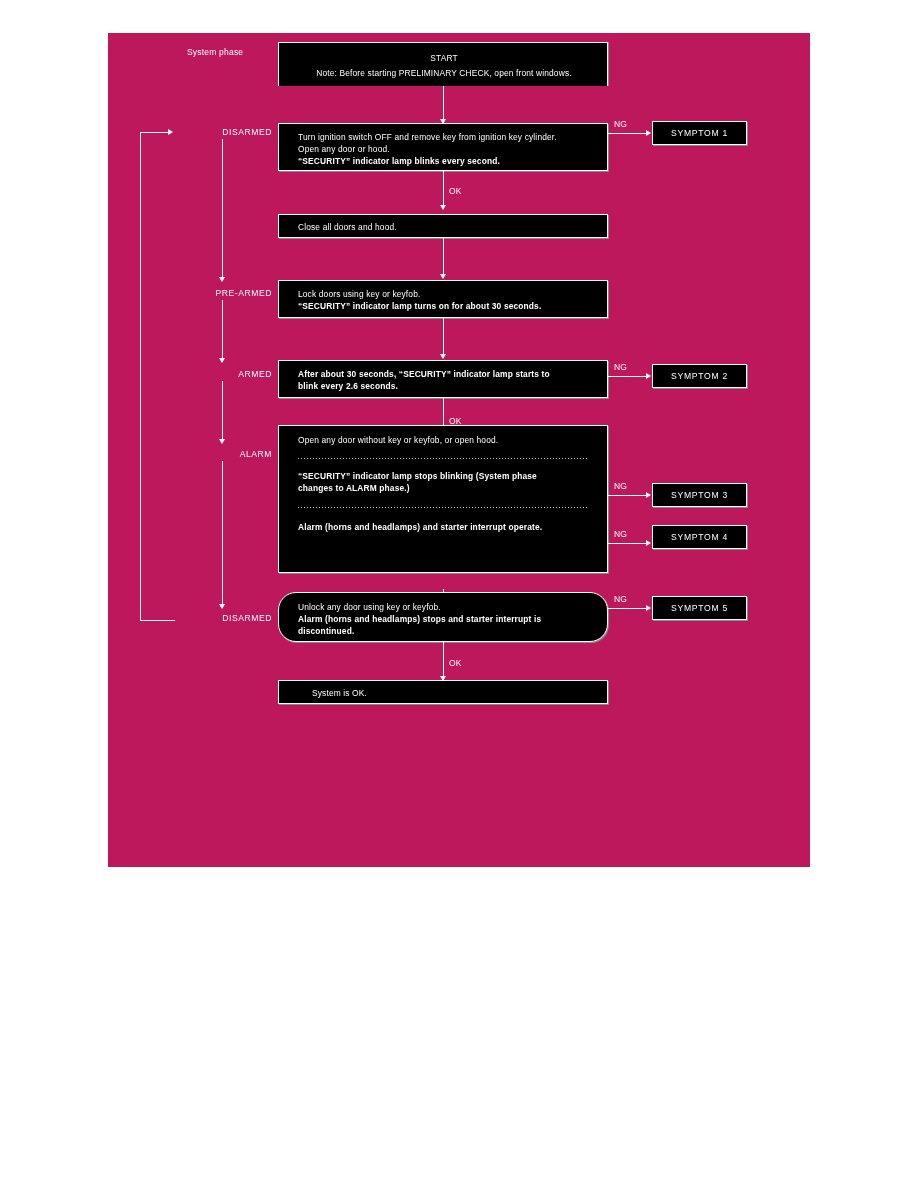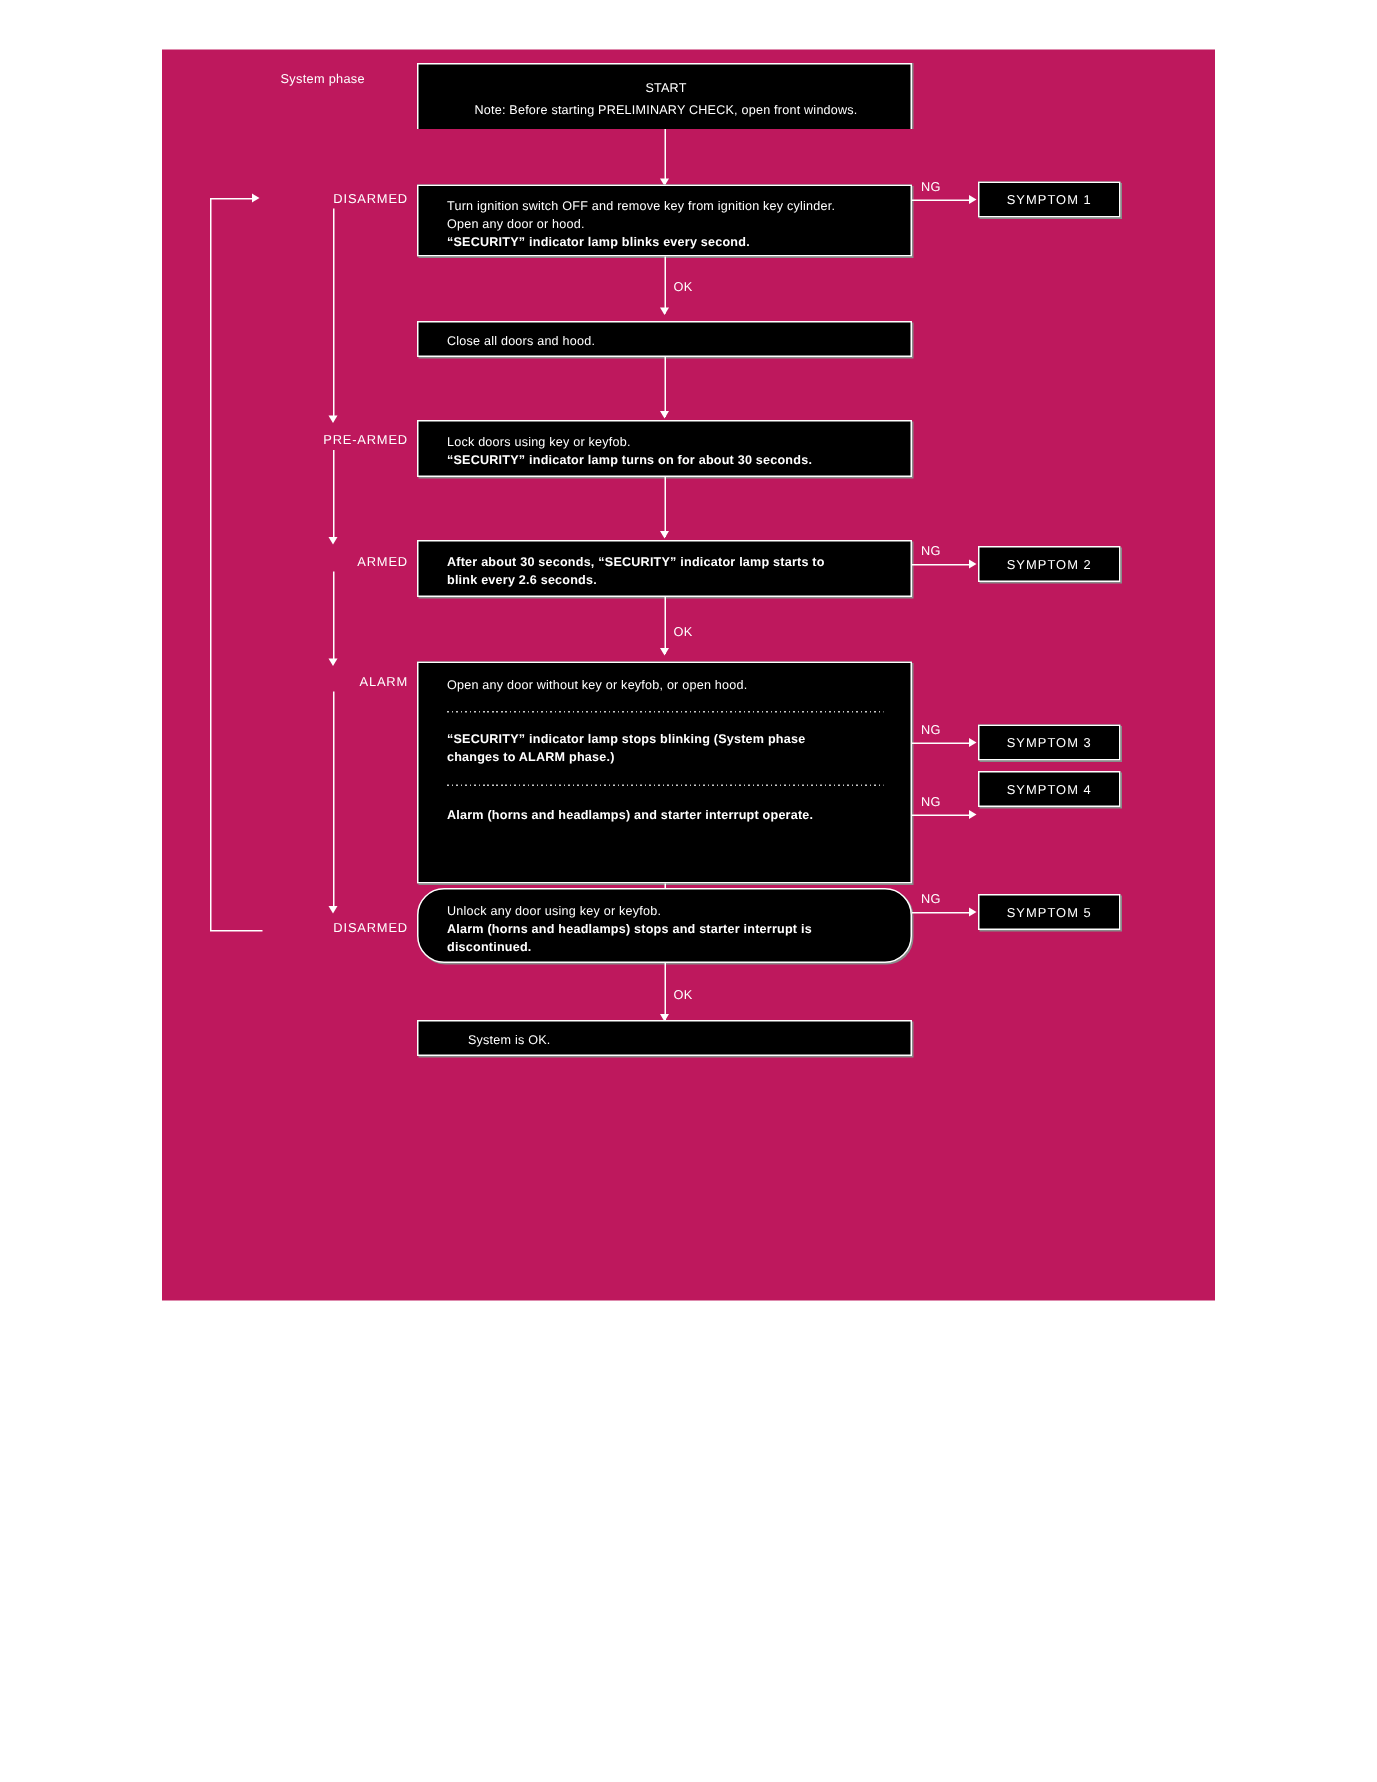--- a/index.html
+++ b/index.html
@@ -198,40 +198,40 @@
   <div class="arrow-right" style="left:538px; top:339.5px;"></div>
   <div class="abs lbl" style="left:506px; top:328px;">NG</div>
   <div class="sym-box" style="left:544px; top:331px; width:95px; height:24px;">
     <span class="sym-text">SYMPTOM 2</span>
   </div>
 
   <div class="vline" style="left:335px; top:365px; height:38px;"></div>
   <div class="arrow-down" style="left:331.5px; top:399px;"></div>
   <div class="abs lbl" style="left:341px; top:382px;">OK</div>
 
-  <div class="box" style="left:170px; top:408px; width:330px; height:148px;">
+  <div class="box" style="left:170px; top:392px; width:330px; height:148px;">
     <div class="abs boxtext" style="left:19px; top:8px;">Open any door without key or keyfob, or open hood.</div>
     <div class="dotline" style="left:19px; top:32px; width:291px;"></div>
     <div class="abs boxtext bold" style="left:19px; top:44px;text-align:right;">“SECURITY” indicator lamp stops blinking (System phase</div>
     <div class="abs boxtext bold" style="left:19px; top:56px;">changes to ALARM phase.)</div>
     <div class="dotline" style="left:19px; top:81px; width:291px;"></div>
     <div class="abs boxtext bold" style="left:19px; top:95px;">Alarm (horns and headlamps) and starter interrupt operate.</div>
   </div>
 
   <div class="hline" style="left:500px; top:462px; width:40px;"></div>
   <div class="arrow-right" style="left:538px; top:458.5px;"></div>
   <div class="abs lbl" style="left:506px; top:447px;">NG</div>
   <div class="sym-box" style="left:544px; top:450px; width:95px; height:24px;">
     <span class="sym-text">SYMPTOM 3</span>
   </div>
 
   <div class="hline" style="left:500px; top:510px; width:40px;"></div>
   <div class="arrow-right" style="left:538px; top:506.5px;"></div>
   <div class="abs lbl" style="left:506px; top:495px;">NG</div>
-  <div class="sym-box" style="left:544px; top:481px; width:95px; height:24px;align-items:center;">
+  <div class="sym-box" style="left:544px; top:492px; width:95px; height:24px;align-items:center;">
     <span class="sym-text">SYMPTOM 4</span>
   </div>
 
   <div class="vline" style="left:335px; top:556px; height:38px;"></div>
   <div class="arrow-down" style="left:331.5px; top:590px;"></div>
   <div class="abs lbl" style="left:341px; top:570px;">OK</div>
 
   <div class="box" style="left:170px; top:559px; width:330px; height:50px;border-radius:18px;">
     <div class="abs boxtext" style="left:19px; top:8px;">Unlock any door using key or keyfob.</div>
     <div class="abs boxtext bold" style="left:19px; top:20px;">Alarm (horns and headlamps) stops and starter interrupt is</div>

